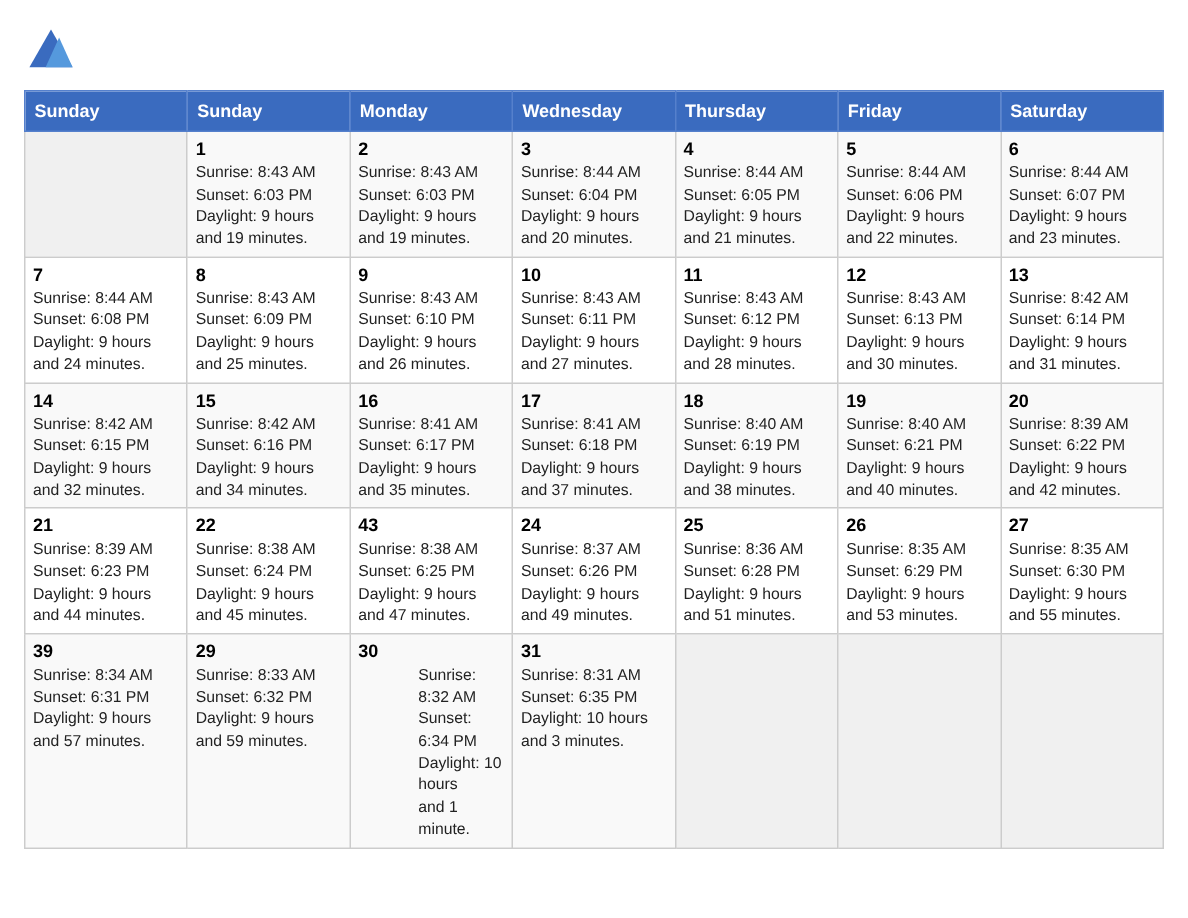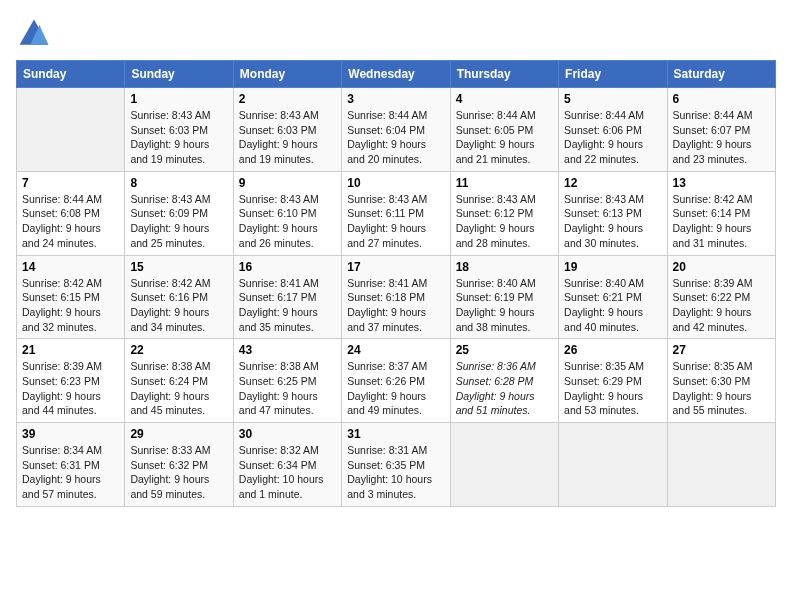--- a/index.html
+++ b/index.html
@@ -290,21 +290,21 @@
         </td>
         <td>
           <span class="day-number">24</span>
           <div class="day-info" style="white-space: pre-line;">Sunrise: 8:37 AM
 Sunset: 6:26 PM
 Daylight: 9 hours
 and 49 minutes.</div>
         </td>
         <td>
           <span class="day-number">25</span>
-          <div class="day-info" style="white-space: pre-line; font-style: italic;">Sunrise: 8:36 AM
+          <div class="day-info" style="white-space: pre-line;">Sunrise: 8:36 AM
 Sunset: 6:28 PM
 Daylight: 9 hours
 and 51 minutes.</div>
         </td>
         <td>
           <span class="day-number">26</span>
           <div class="day-info" style="white-space: pre-line;">Sunrise: 8:35 AM
 Sunset: 6:29 PM
 Daylight: 9 hours
 and 53 minutes.</div>
@@ -327,21 +327,21 @@
         </td>
         <td>
           <span class="day-number">29</span>
           <div class="day-info" style="white-space: pre-line;">Sunrise: 8:33 AM
 Sunset: 6:32 PM
 Daylight: 9 hours
 and 59 minutes.</div>
         </td>
         <td>
           <span class="day-number">30</span>
-          <div class="day-info" style="white-space: pre-line;">Sunrise: 8:32 AM
+          <div class="day-info" style="white-space: pre-line; margin-left: 40px;">Sunrise: 8:32 AM
 Sunset: 6:34 PM
 Daylight: 10 hours
 and 1 minute.</div>
         </td>
         <td>
           <span class="day-number">31</span>
           <div class="day-info" style="white-space: pre-line;">Sunrise: 8:31 AM
 Sunset: 6:35 PM
 Daylight: 10 hours
 and 3 minutes.</div>

